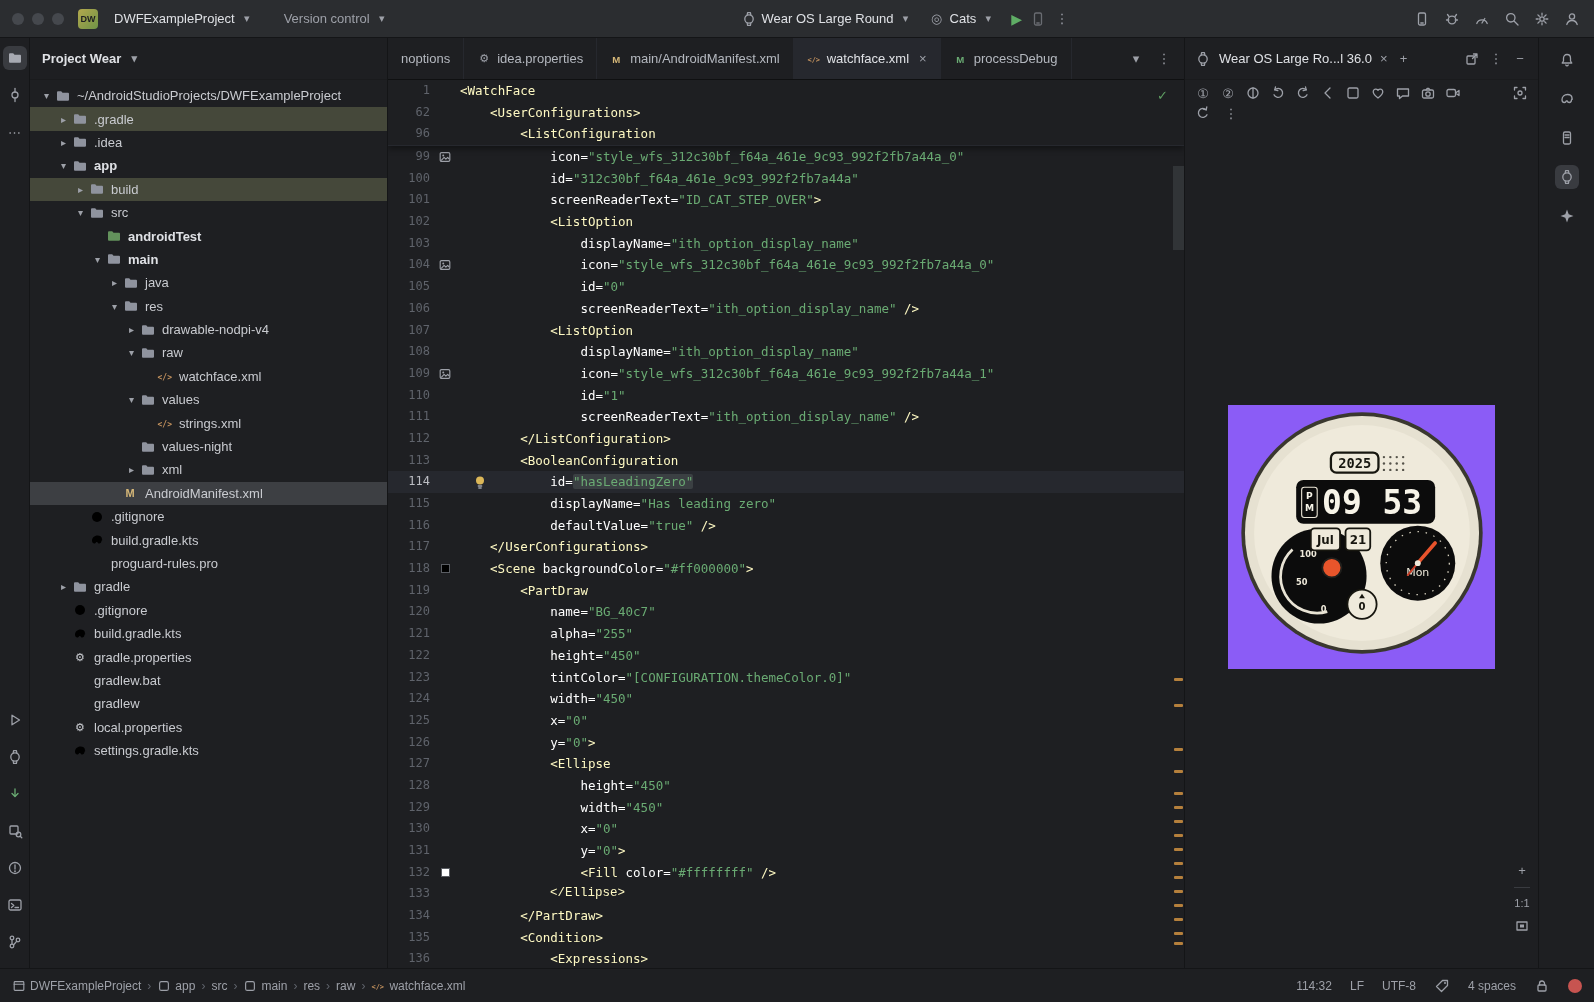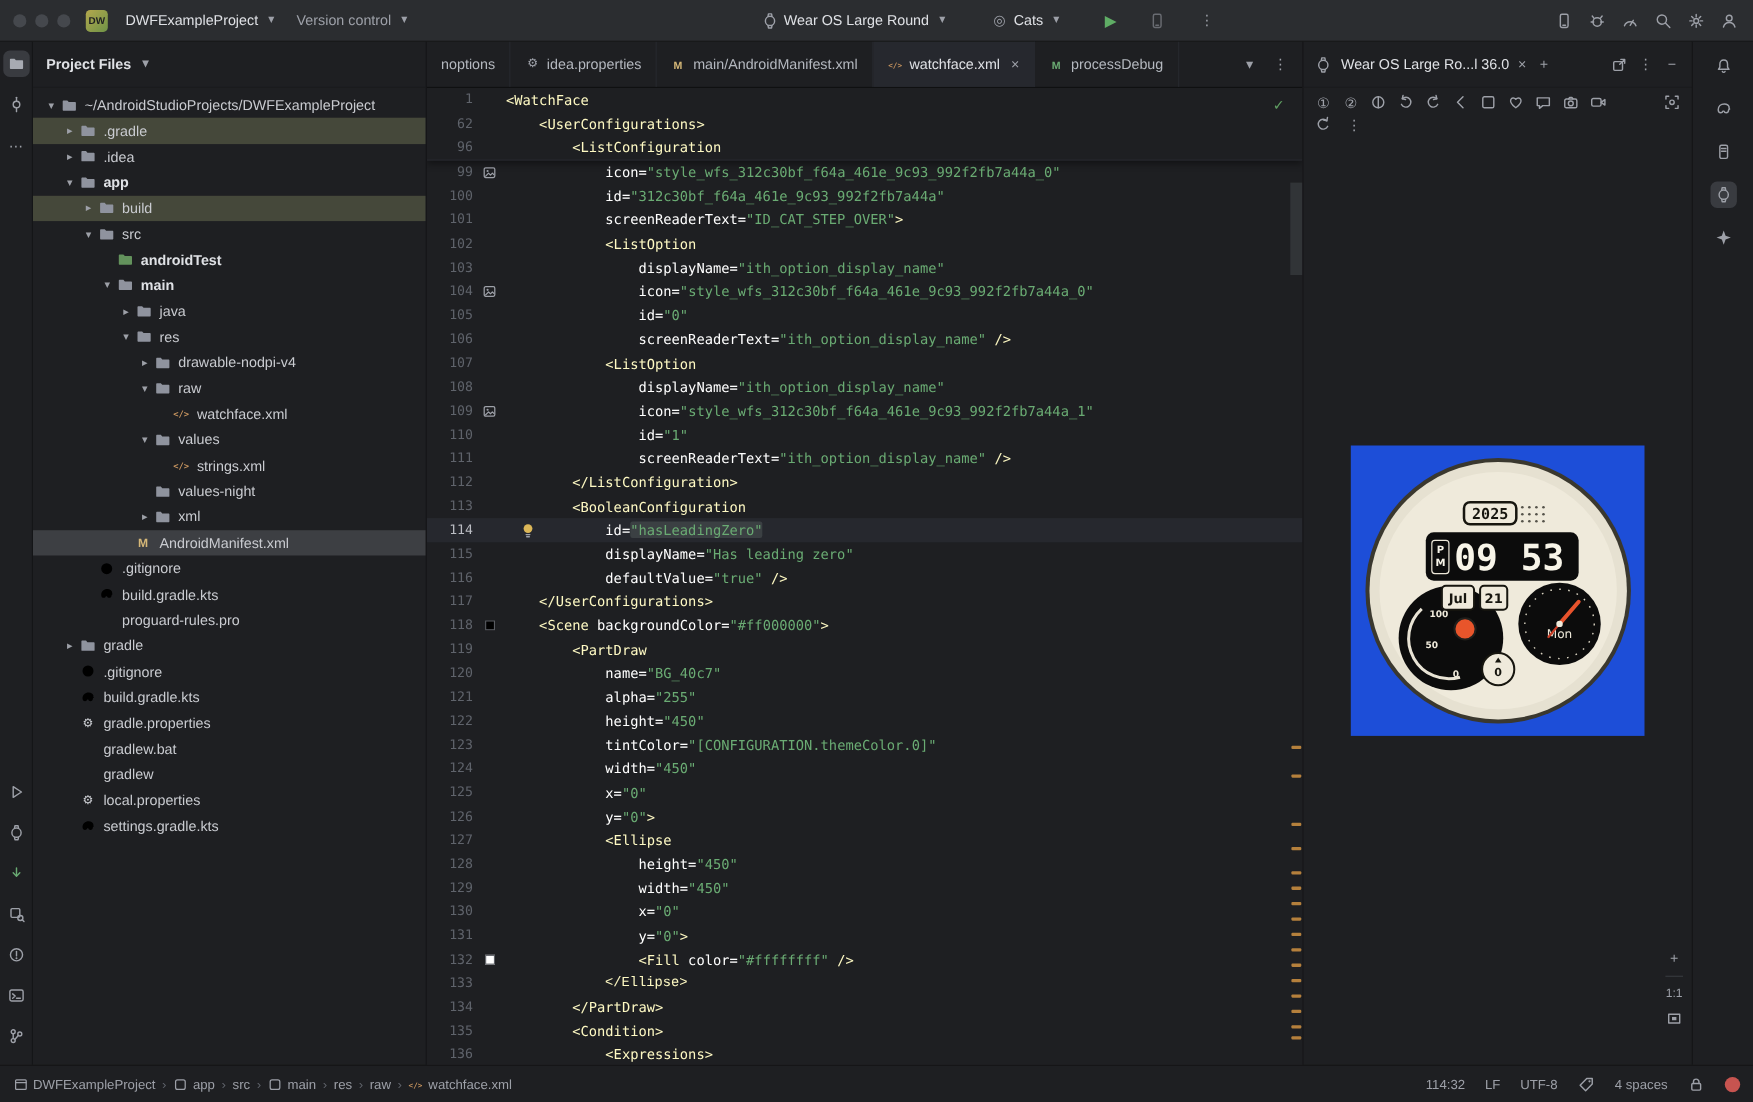--- a/index.html
+++ b/index.html
@@ -9,21 +9,21 @@
 
   
   .titlebar{height:38px;background:#2b2d30;display:flex;align-items:center;flex:none;border-bottom:1px solid #141517}
   .traffic{display:flex;gap:8px;margin:0 14px 0 12px}
   .tl{width:12px;height:12px;border-radius:50%;background:#45484d;display:inline-block}
   .proj-badge{width:20px;height:20px;border-radius:4px;background:linear-gradient(135deg,#b3a84d,#6f9347);
     color:#1e1f22;font-size:9px;font-weight:bold;display:flex;align-items:center;justify-content:center;margin-right:8px}
   .tb-widget{background:none;border:0;color:#dfe1e5;font:inherit;display:inline-flex;align-items:center;gap:5px;
     padding:4px 8px;border-radius:4px;cursor:default;white-space:nowrap}
   .tb-widget.dim{color:#9da0a8}
-  .tb-center{display:flex;align-items:center;gap:21px;margin-left:auto}
+  .tb-center{display:flex;align-items:center;gap:0;margin-left:auto}
   .tb-right{display:flex;align-items:center;gap:14px;margin-left:auto;margin-right:14px}
   .run-glyph{color:#5fad65;font-size:14px}
   .g{color:#9da0a8}
 
   
   .main{flex:1;display:flex;min-height:0}
   .left-strip{width:30px;flex:none;border-right:1px solid #141517;display:flex;flex-direction:column;
     align-items:center;padding:8px 0 14px;gap:13px}
   .strip-ic{width:24px;height:24px;display:flex;align-items:center;justify-content:center;border-radius:6px}
   .strip-ic.active{background:#393b40}
@@ -70,22 +70,22 @@
   .stripe-mark{position:absolute;right:1px;width:9px;height:3px;background:#b5803c;border-radius:1px;z-index:4}
 
   
   .device-panel{width:354px;flex:none;border-left:1px solid #141517;display:flex;flex-direction:column;background:#1e1f22}
   .device-tabbar{height:42px;flex:none;display:flex;align-items:center;gap:8px;padding:0 10px;border-bottom:1px solid #1a1b1d}
   .device-tabbar .lbl{white-space:nowrap;overflow:hidden;max-width:170px}
   .device-toolbar{flex:none;display:flex;align-items:center;gap:9px;padding:5px 10px 2px}
   .device-toolbar2{flex:none;display:flex;align-items:center;gap:12px;padding:2px 10px 6px}
   .push{margin-left:auto}
   .device-view{flex:1;position:relative}
-  .watch-stage{position:absolute;left:43px;top:278px;width:267px;height:264px;background:#1d4ed8;
-    display:flex;align-items:center;justify-content:center}
+  .watch-stage{position:absolute;left:43px;top:278px;width:267px;height:264px;background:#8b5cf6;
+    display:flex;align-items:flex-start;justify-content:center}
   .watch{width:256px;height:256px}
   .zoom-controls{position:absolute;right:8px;bottom:34px;display:flex;flex-direction:column;align-items:center;gap:9px;color:#9da0a8}
   .zoom-sep{width:16px;height:1px;background:#393b40}
   .zoom-ratio{font-size:11px}
 
   
   .right-strip{width:56px;flex:none;border-left:1px solid #141517;display:flex;flex-direction:column;align-items:center;
     padding-top:10px;gap:15px}
 
   
@@ -123,21 +123,21 @@
     <div class="traffic">
       <span class="tl"></span>
       <span class="tl"></span>
       <span class="tl"></span>
     </div>
     <div class="proj-badge">DW</div>
     <button class="tb-widget">
       <span>DWFExampleProject</span>
       <span class="ic g small">▾</span>
     </button>
-    <button class="tb-widget dim" style="">
+    <button class="tb-widget dim" style="margin-left:14px">
       <span>Version control</span>
       <span class="ic g small">▾</span>
     </button>
 
     <div class="tb-center">
       <button class="tb-widget">
         <span class="ic">
             <svg viewBox="0 0 16 16">
               <circle cx="8" cy="8" r="4.2"></circle>
               <path d="M6.2 3.8 6.6 1.6h2.8l.4 2.2M6.2 12.2l.4 2.2h2.8l.4-2.2"></path>
@@ -283,21 +283,21 @@
               <circle cx="5" cy="12" r="1.8"></circle>
               <circle cx="11" cy="6" r="1.8"></circle>
               <path d="M5 5.8v4.4M6.5 11 9.6 7.3"></path>
             </svg>
           </span>
         </span>
       </nav>
 
     <aside class="project-panel">
       <div class="panel-header">
-        <span>Project Files</span>
+        <span>Project Wear</span>
         <span class="ic g small">▾</span>
       </div>
       <div class="tree">
           <div class="trow" style="padding-left: 8px;">
             <span class="chev">▾</span>
             <span class="ticon">
               <svg viewBox="0 0 16 16">
                 <path style="fill:#8f939e;stroke:none" d="M2 4.2c0-.5.4-.9.9-.9h3.3l1.3 1.5h5.6c.5 0 .9.4.9.9v6.1c0 .5-.4.9-.9.9H2.9c-.5 0-.9-.4-.9-.9z"></path>
               </svg>
             </span>

